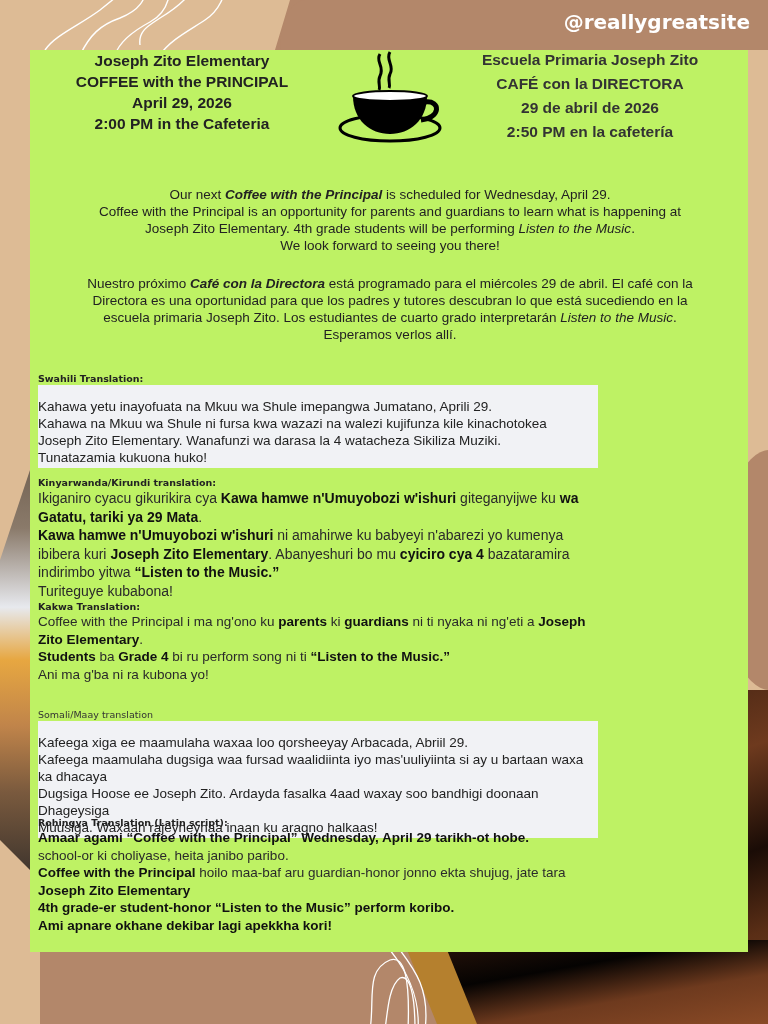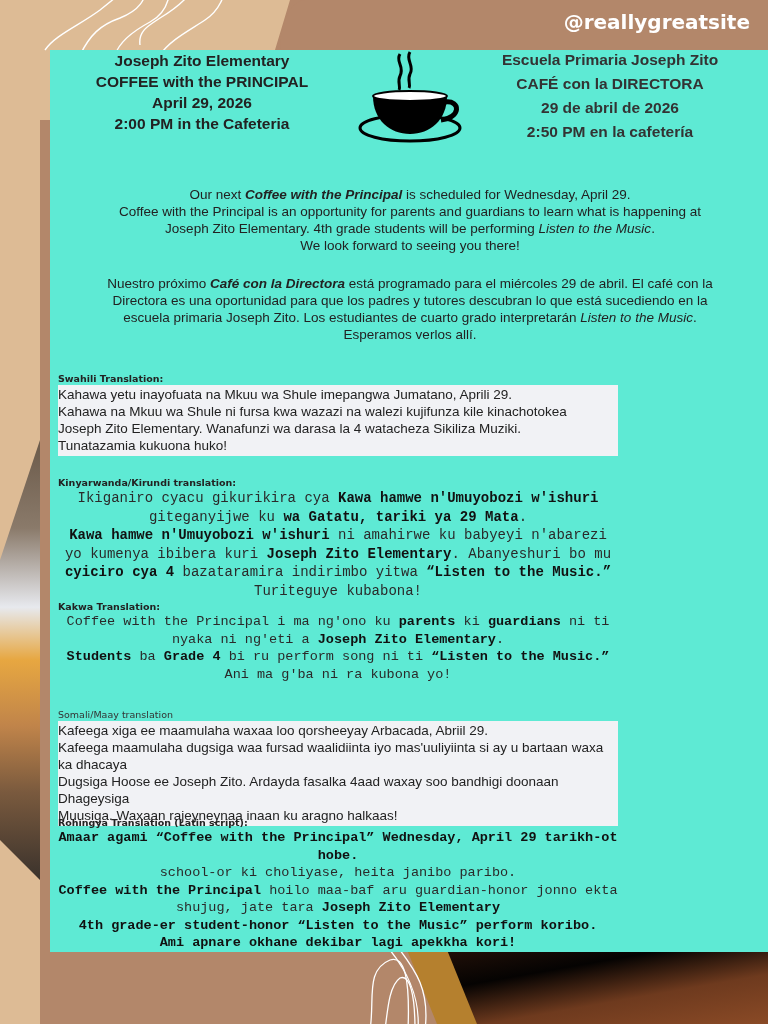--- a/index.html
+++ b/index.html
@@ -32,39 +32,39 @@
       background: linear-gradient(170deg, #2a140a 0%, #050302 35%, #6e3a1e 65%, #8a4a26 100%);
     }
     .gold-arc { position:absolute; left:420px; top:940px; width:40px; height:84px; background:#b5802e; transform: skewX(22deg); }
     .handle-wrap { position:absolute; right:18px; top:10px; }
 
     .topo { position:absolute; left:20px; top:-10px; width:230px; height:70px; }
     .topo2 { position:absolute; left:360px; top:950px; width:100px; height:80px; }
 
     .card {
       position:absolute; left:30px; top:50px; width:718px; height:902px;
-      background:#5eead4; color:#1b1b1b;margin-left:20px;
+      background:#bef264; color:#1b1b1b;
     }
     .hdr-left { position:absolute; left:12px; top:0; width:280px; text-align:center;
       font-weight:bold; font-size:15.5px; line-height:21px; color:#222; }
     .hdr-right { position:absolute; left:420px; top:-2px; width:280px; text-align:center;
       font-weight:bold; font-size:15.5px; line-height:24px; color:#333; }
     .cup { position:absolute; left:305px; top:0; width:110px; height:96px; }
 
     .intro { position:absolute; left:10px; width:700px; text-align:center; font-size:13.5px; line-height:17px; color:#222; }
     .intro-en { top:136px; }
     .intro-es { top:225px; }
     .intro b i, .intro i b { font-weight:bold; font-style:italic; }
 
     .sec { position:absolute; left:8px; width:560px; }
     .sec-label { font-family: "DejaVu Sans", sans-serif; font-weight:bold; font-size:9.5px; color:#222; line-height:13px; }
     .sec-label.light { font-weight:normal; color:#333; }
     .sec-body { font-size:13.5px; line-height:17px; color:#222; }
-    .sec-body.shaded { background:#f1f2f5; padding:1px 0 2px 0; }
-    .sec-body.serif { font-family:Liberation Mono, monospace; font-size:14px; line-height:18.5px; color:#2a2a2a;text-align:center; }
+    .sec-body.shaded { background:#f1f2f5; padding:13px 0 2px 0; }
+    .sec-body.serif { font-family:Liberation Sans, sans-serif; font-size:14px; line-height:18.5px; color:#2a2a2a; }
     .sec-body p { margin:0; }
     .b { font-weight:bold; color:#111; }
   </style>
 </head>
 <body>
 
 <div class="bg-light-left"></div>
 <div class="bg-light"></div>
 <div class="bg-dark-top"></div>
 <div class="bg-right-light"></div>

